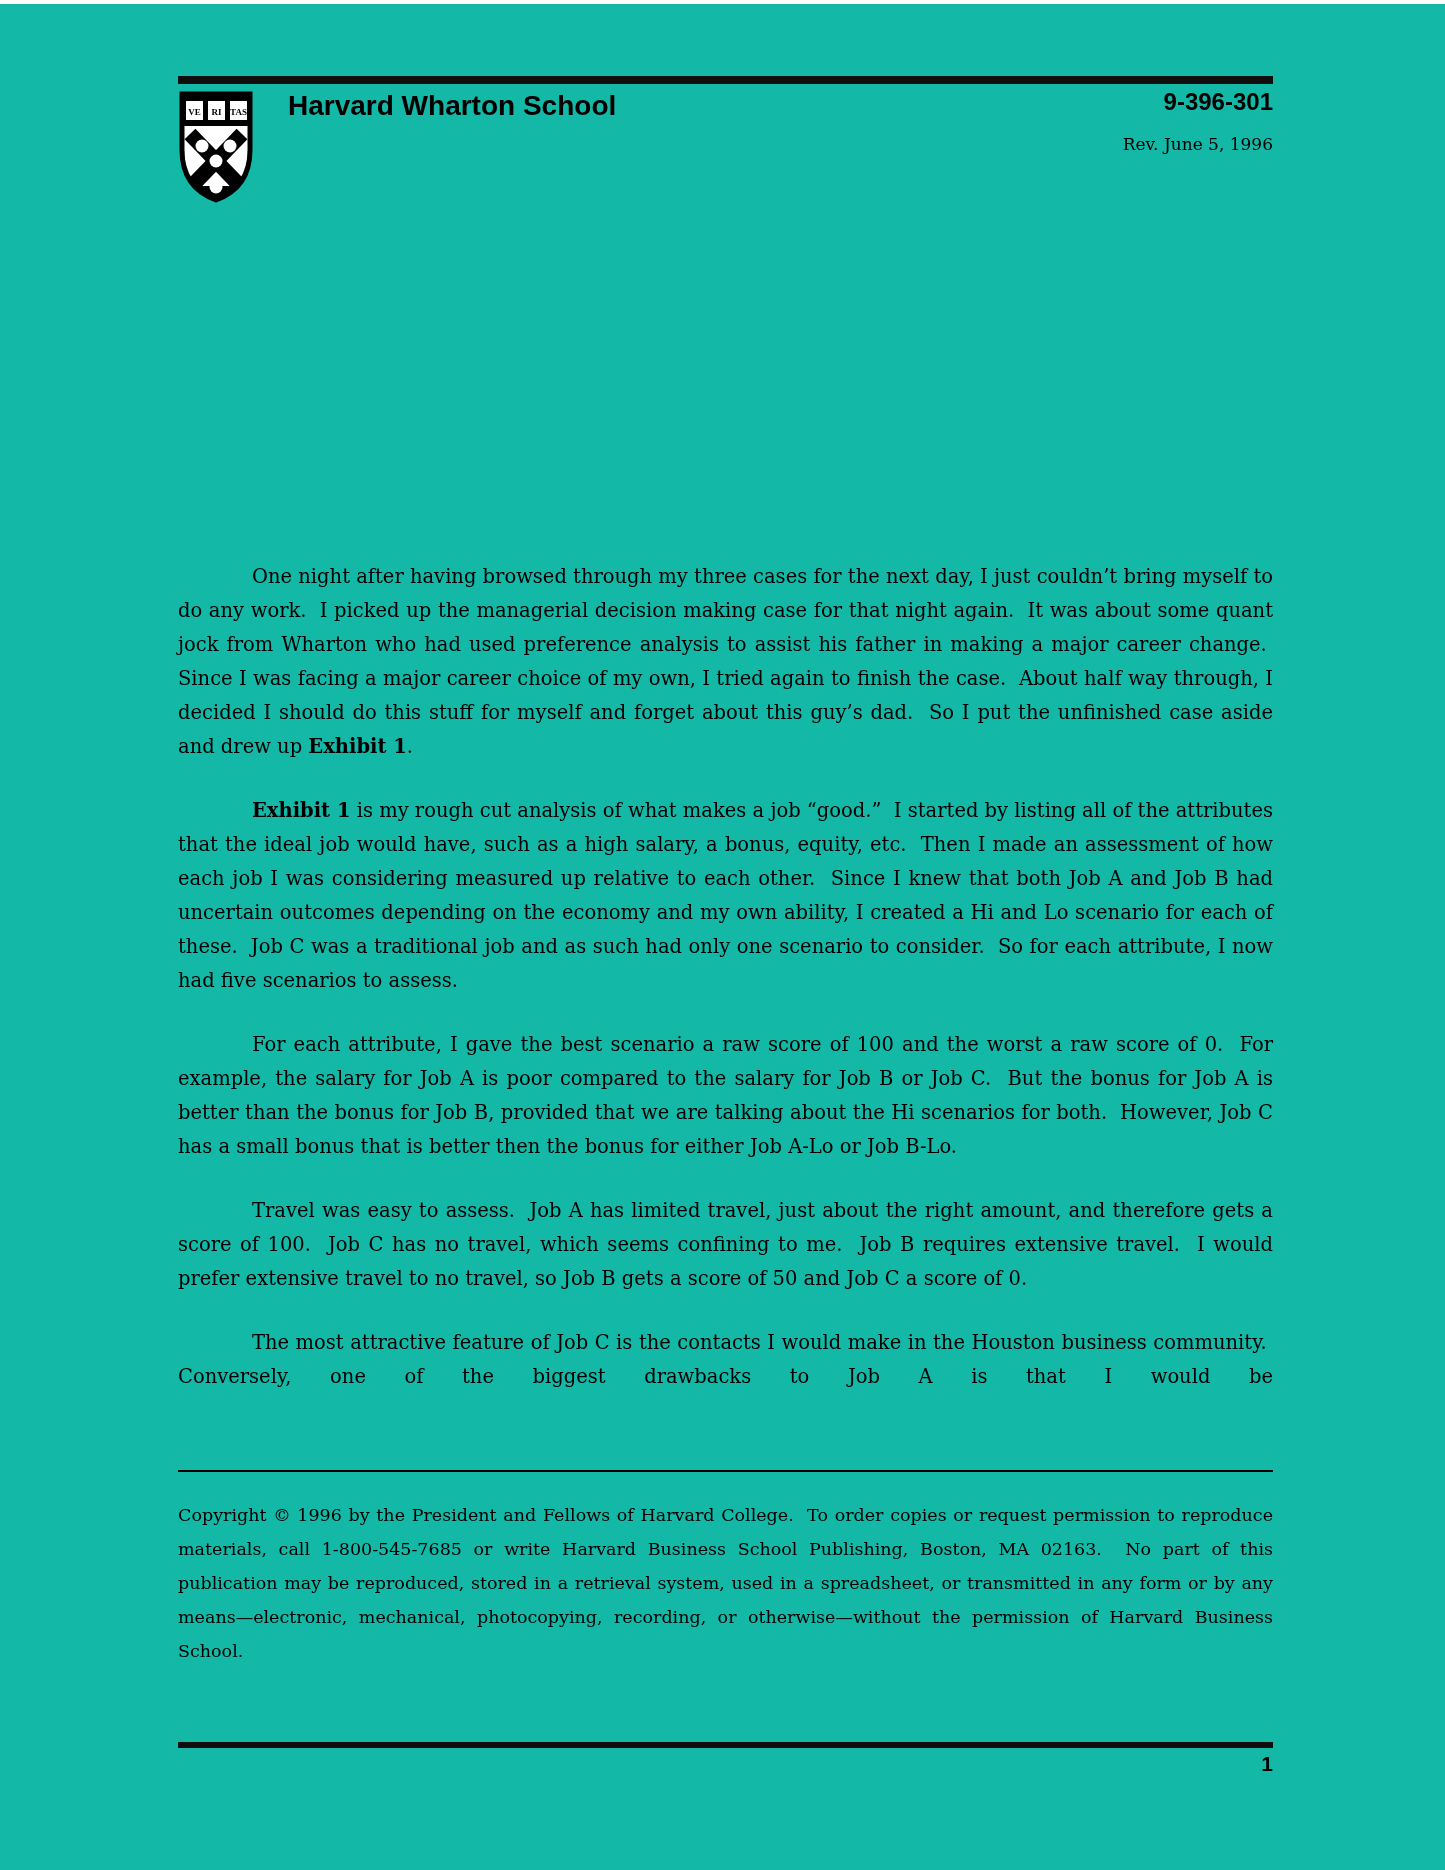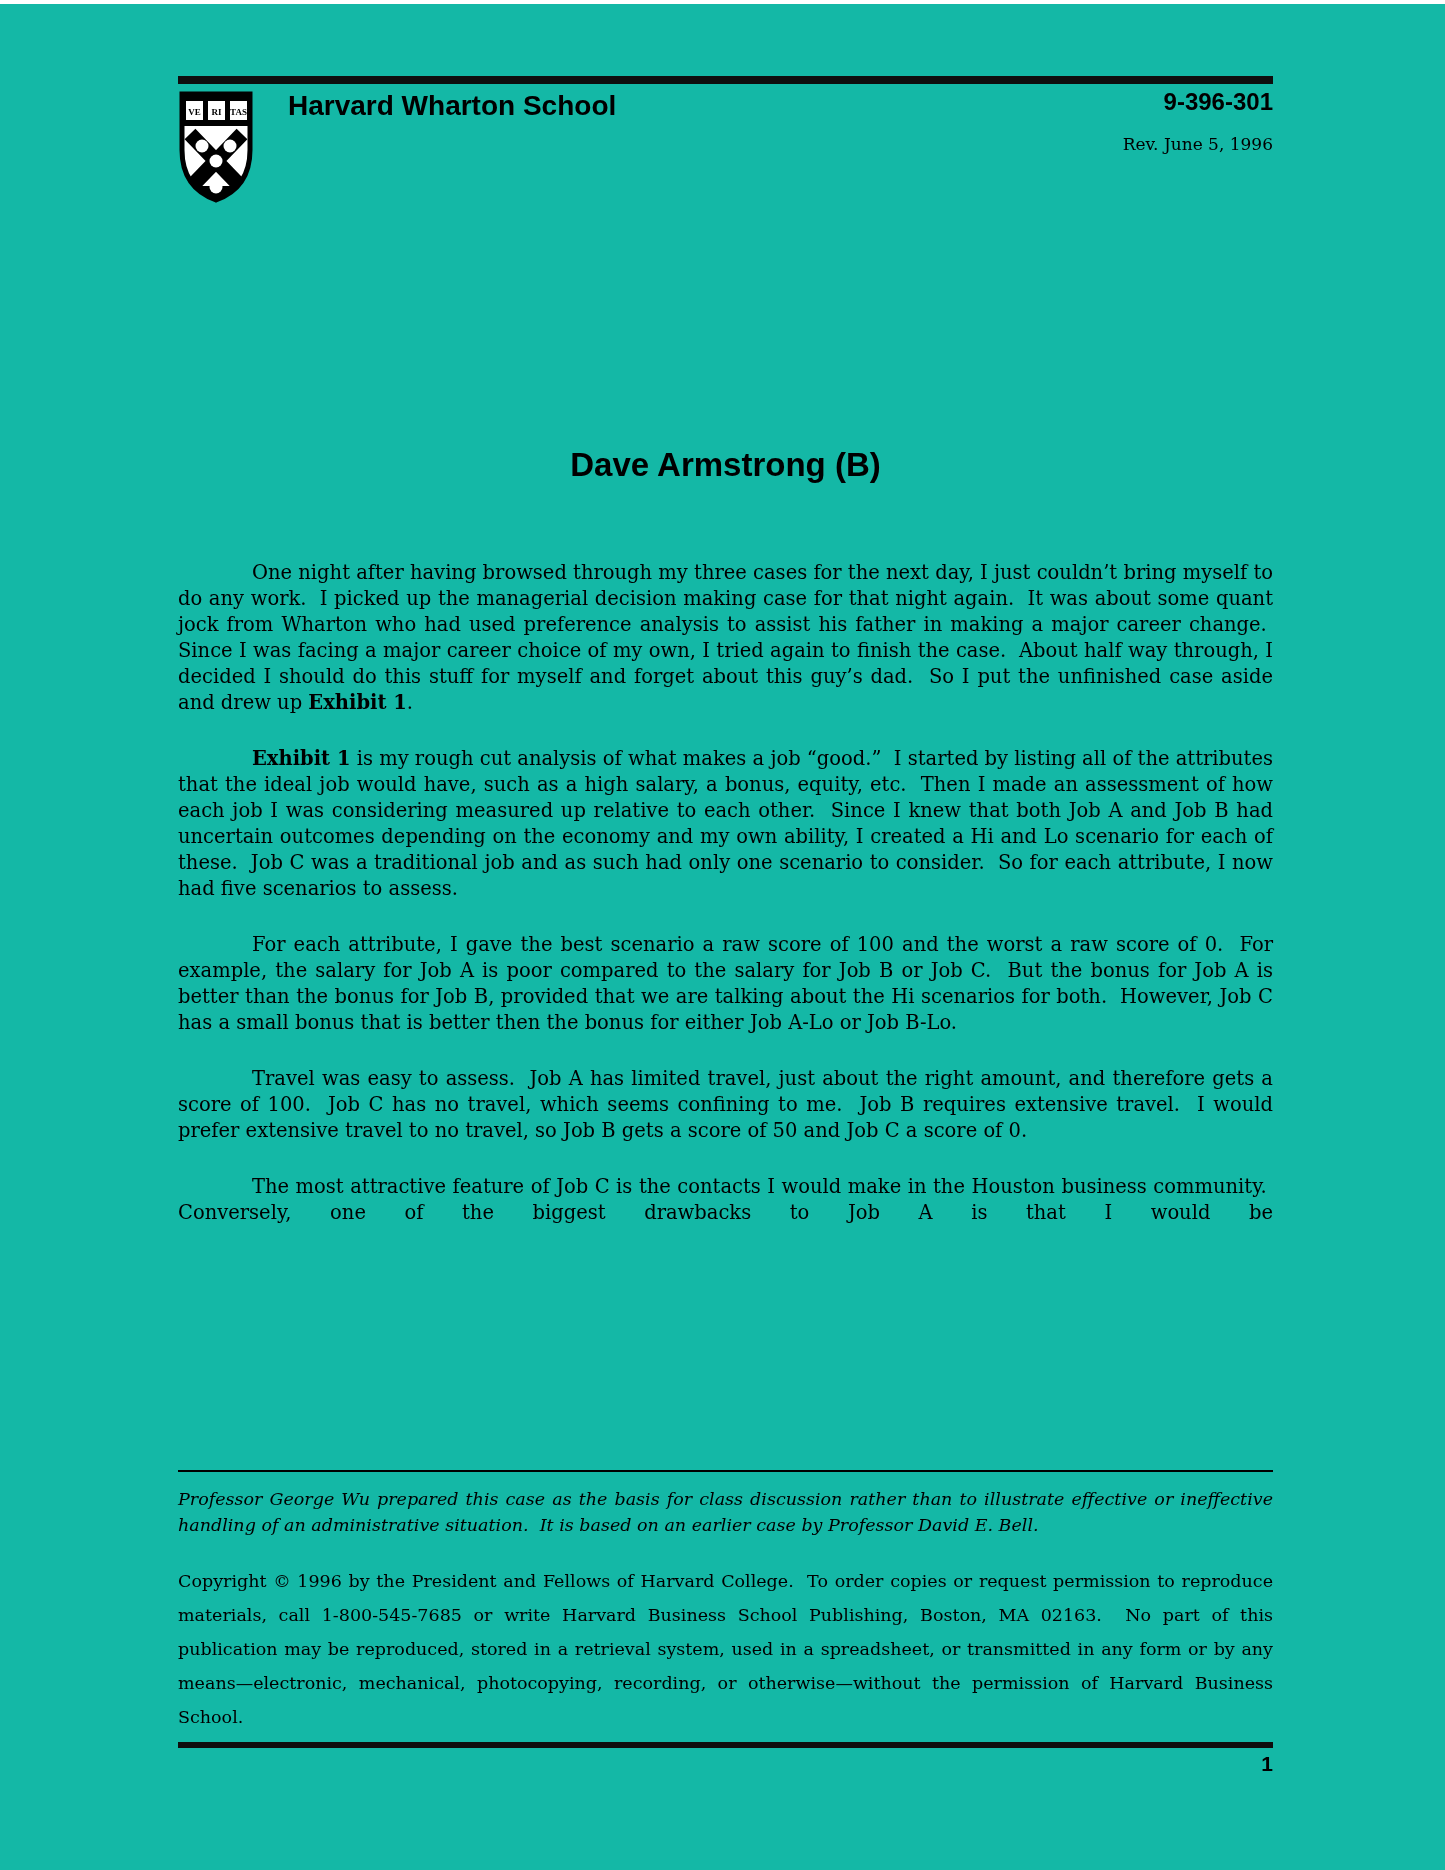--- a/index.html
+++ b/index.html
@@ -20,21 +20,21 @@
     position:absolute; right:0; top:0; text-align:right;
     font-family:"Liberation Sans", sans-serif; font-weight:bold; font-size:24px;
   }
   .rev { position:absolute; right:0; top:46px; text-align:center; font-size:17px; }
   .title {
     position:absolute; top:442px; left:178px; width:1095px; text-align:center;
     font-family:"Liberation Sans", sans-serif; font-weight:bold; font-size:33px;
   }
   .body-text {
     position:absolute; top:556px; left:178px; width:1095px;
-    font-size:19.5px; line-height:26px; text-align:justify;
+    font-size:19.5px; line-height:34px; text-align:justify;
   }
   .body-text p { text-indent:74px; margin:0 0 30px 0; }
   .body-text p.justify-last { text-align-last:justify; }
   .bold { font-weight:bold; }
   .footer { position:absolute; top:1466px; left:178px; width:1095px; }
   .fn-rule { height:2px; background:#000000; }
   .footnote {
     font-style:italic; font-size:17.5px; line-height:26px;
     text-align:justify; margin-top:14px;
   }
@@ -74,32 +74,30 @@
       <circle cx="24" cy="56" r="6.5" fill="#ffffff"></circle>
       <circle cx="52" cy="56" r="6.5" fill="#ffffff"></circle>
       <circle cx="38" cy="71" r="6.5" fill="#ffffff"></circle>
       <circle cx="38" cy="97" r="6.5" fill="#ffffff"></circle>
     </svg>
     <div class="school">Harvard Wharton School</div>
     <div class="caseno">9-396-301</div>
     <div class="rev">Rev. June 5, 1996</div>
   </div>
 
-  <div class="title">Dave Armstrong (B)</div>
 
   <div class="body-text">
       <p><span>One night after having browsed through my three cases for the next day, I just couldn’t bring myself to do any work.&nbsp; I picked up the managerial decision making case for that night again.&nbsp; It was about some quant jock from Wharton who had used preference analysis to assist his father in making a major career change.&nbsp; Since I was facing a major career choice of my own, I tried again to finish the case.&nbsp; About half way through, I decided I should do this stuff for myself and forget about this guy’s dad.&nbsp; So I put the unfinished case aside and drew up </span><span class="bold">Exhibit 1</span><span>.</span></p>
       <p><span class="bold">Exhibit 1</span><span> is my rough cut analysis of what makes a job “good.”&nbsp; I started by listing all of the attributes that the ideal job would have, such as a high salary, a bonus, equity, etc.&nbsp; Then I made an assessment of how each job I was considering measured up relative to each other.&nbsp; Since I knew that both Job A and Job B had uncertain outcomes depending on the economy and my own ability, I created a Hi and Lo scenario for each of these.&nbsp; Job C was a traditional job and as such had only one scenario to consider.&nbsp; So for each attribute, I now had five scenarios to assess.</span></p>
       <p><span>For each attribute, I gave the best scenario a raw score of 100 and the worst a raw score of 0.&nbsp; For example, the salary for Job A is poor compared to the salary for Job B or Job C.&nbsp; But the bonus for Job A is better than the bonus for Job B, provided that we are talking about the Hi scenarios for both.&nbsp; However, Job C has a small bonus that is better then the bonus for either Job A-Lo or Job B-Lo.</span></p>
       <p><span>Travel was easy to assess.&nbsp; Job A has limited travel, just about the right amount, and therefore gets a score of 100.&nbsp; Job C has no travel, which seems confining to me.&nbsp; Job B requires extensive travel.&nbsp; I would prefer extensive travel to no travel, so Job B gets a score of 50 and Job C a score of 0.</span></p>
       <p class="justify-last"><span>The most attractive feature of Job C is the contacts I would make in the Houston business community.&nbsp; Conversely, one of the biggest drawbacks to Job A is that I would be</span></p>
     </div>
 
   <div class="footer">
     <div class="fn-rule"></div>
-    <p class="footnote">Professor George Wu prepared this case as the basis for class discussion rather than to illustrate effective or ineffective handling of an administrative situation.&nbsp; It is based on an earlier case by Professor David E. Bell.</p>
     <p class="copyright">Copyright © 1996 by the President and Fellows of Harvard College.&nbsp; To order copies or request permission to reproduce materials, call 1-800-545-7685 or write Harvard Business School Publishing, Boston, MA 02163.&nbsp; No part of this publication may be reproduced, stored in a retrieval system, used in a spreadsheet, or transmitted in any form or by any means—electronic, mechanical, photocopying, recording, or otherwise—without the permission of Harvard Business School.</p>
   </div>
 
   <div class="rule-bottom"></div>
   <div class="pageno">1</div>
 
 </div>
 
 </body></html>

